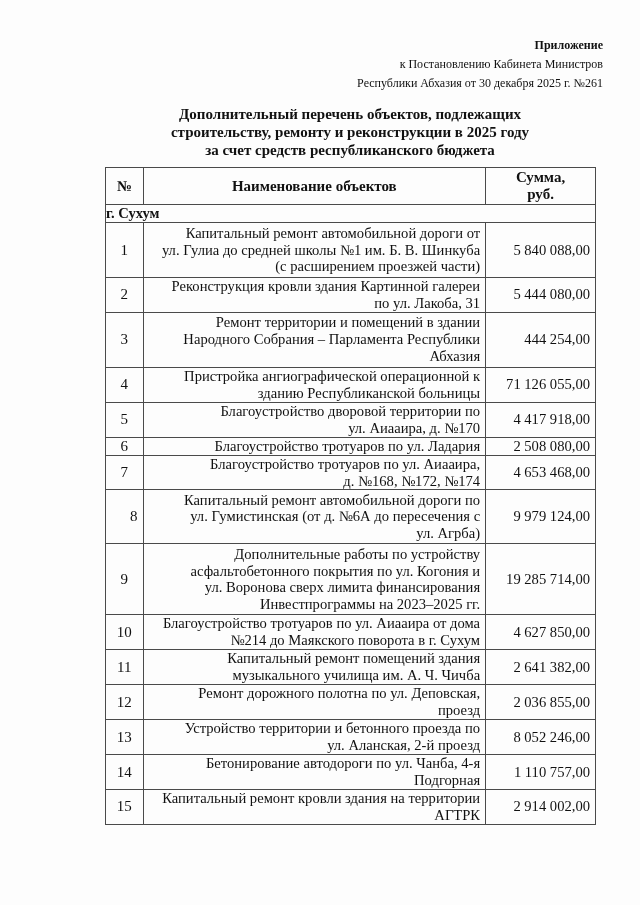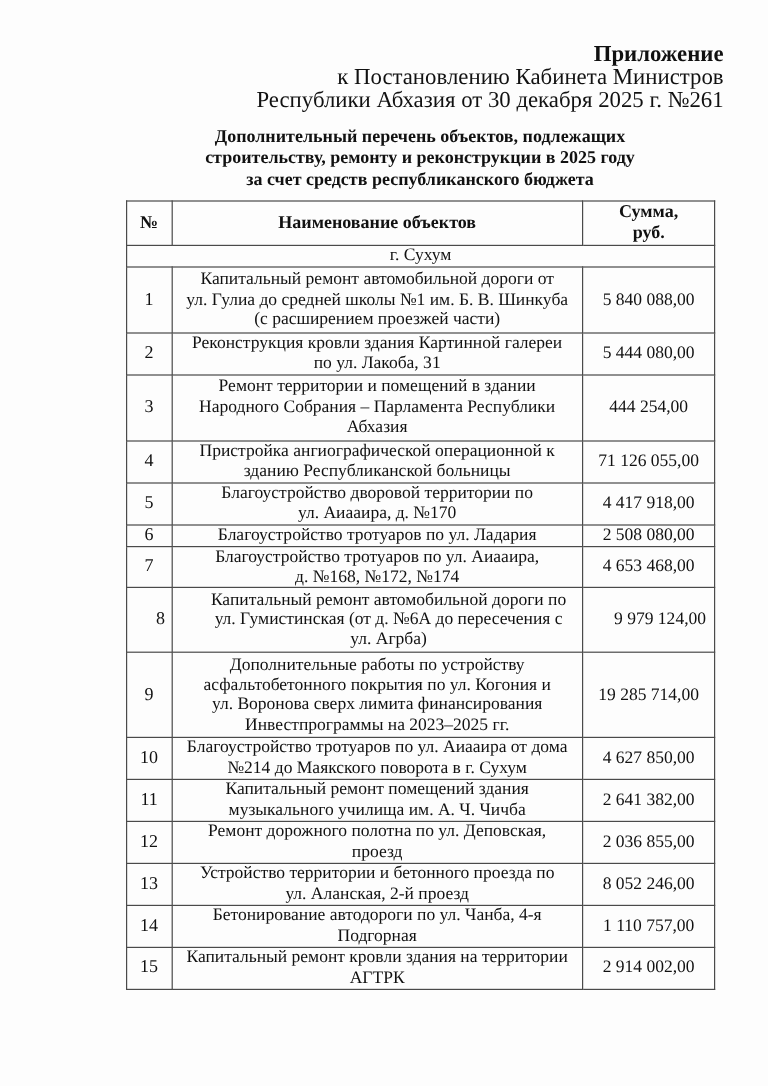--- a/index.html
+++ b/index.html
@@ -13,21 +13,21 @@
       position: relative;
       overflow: hidden;
       font-family: "Liberation Serif", "DejaVu Serif", serif;
       color: #111;
     }
     .appendix {
       position: absolute;
       right: 37px;
       top: 36px;
       text-align: right;
-      font-size: 19px;
+      font-size: 12px;
       line-height: 19px;
     }
     .appendix .title {
       font-weight: bold;
     }
     .doc-title {
       position: absolute;
       left: 0;
       width: 700px;
       top: 105px;
@@ -59,32 +59,31 @@
     }
     col.c-num { width: 31px; }
     col.c-name { width: 350px; }
     col.c-sum { width: 110px; }
     td.num {
       text-align: center;
       padding: 0;
       font-size: 15px;
     }
     td.name {
-      text-align: center;
+      text-align: right;
       padding-left: 7px;
       padding-right: 3px;
     }
     td.sum {
-      text-align: center;
+      text-align: right;
       padding: 0;
       white-space: nowrap;
     }
     tr.section td {
-      text-align: center;
-      font-weight: normal;
+      font-weight: bold;
       height: 17px;
       padding: 0;
     }
     tr.r1 td { height: 54px; }
     tr.r2 td { height: 32px; }
     tr.r3 td { height: 54px; }
     tr.r4 td { height: 32px; }
     tr.r5 td { height: 34px; }
     tr.r6 td { height: 17px; }
     tr.r7 td { height: 33px; }

